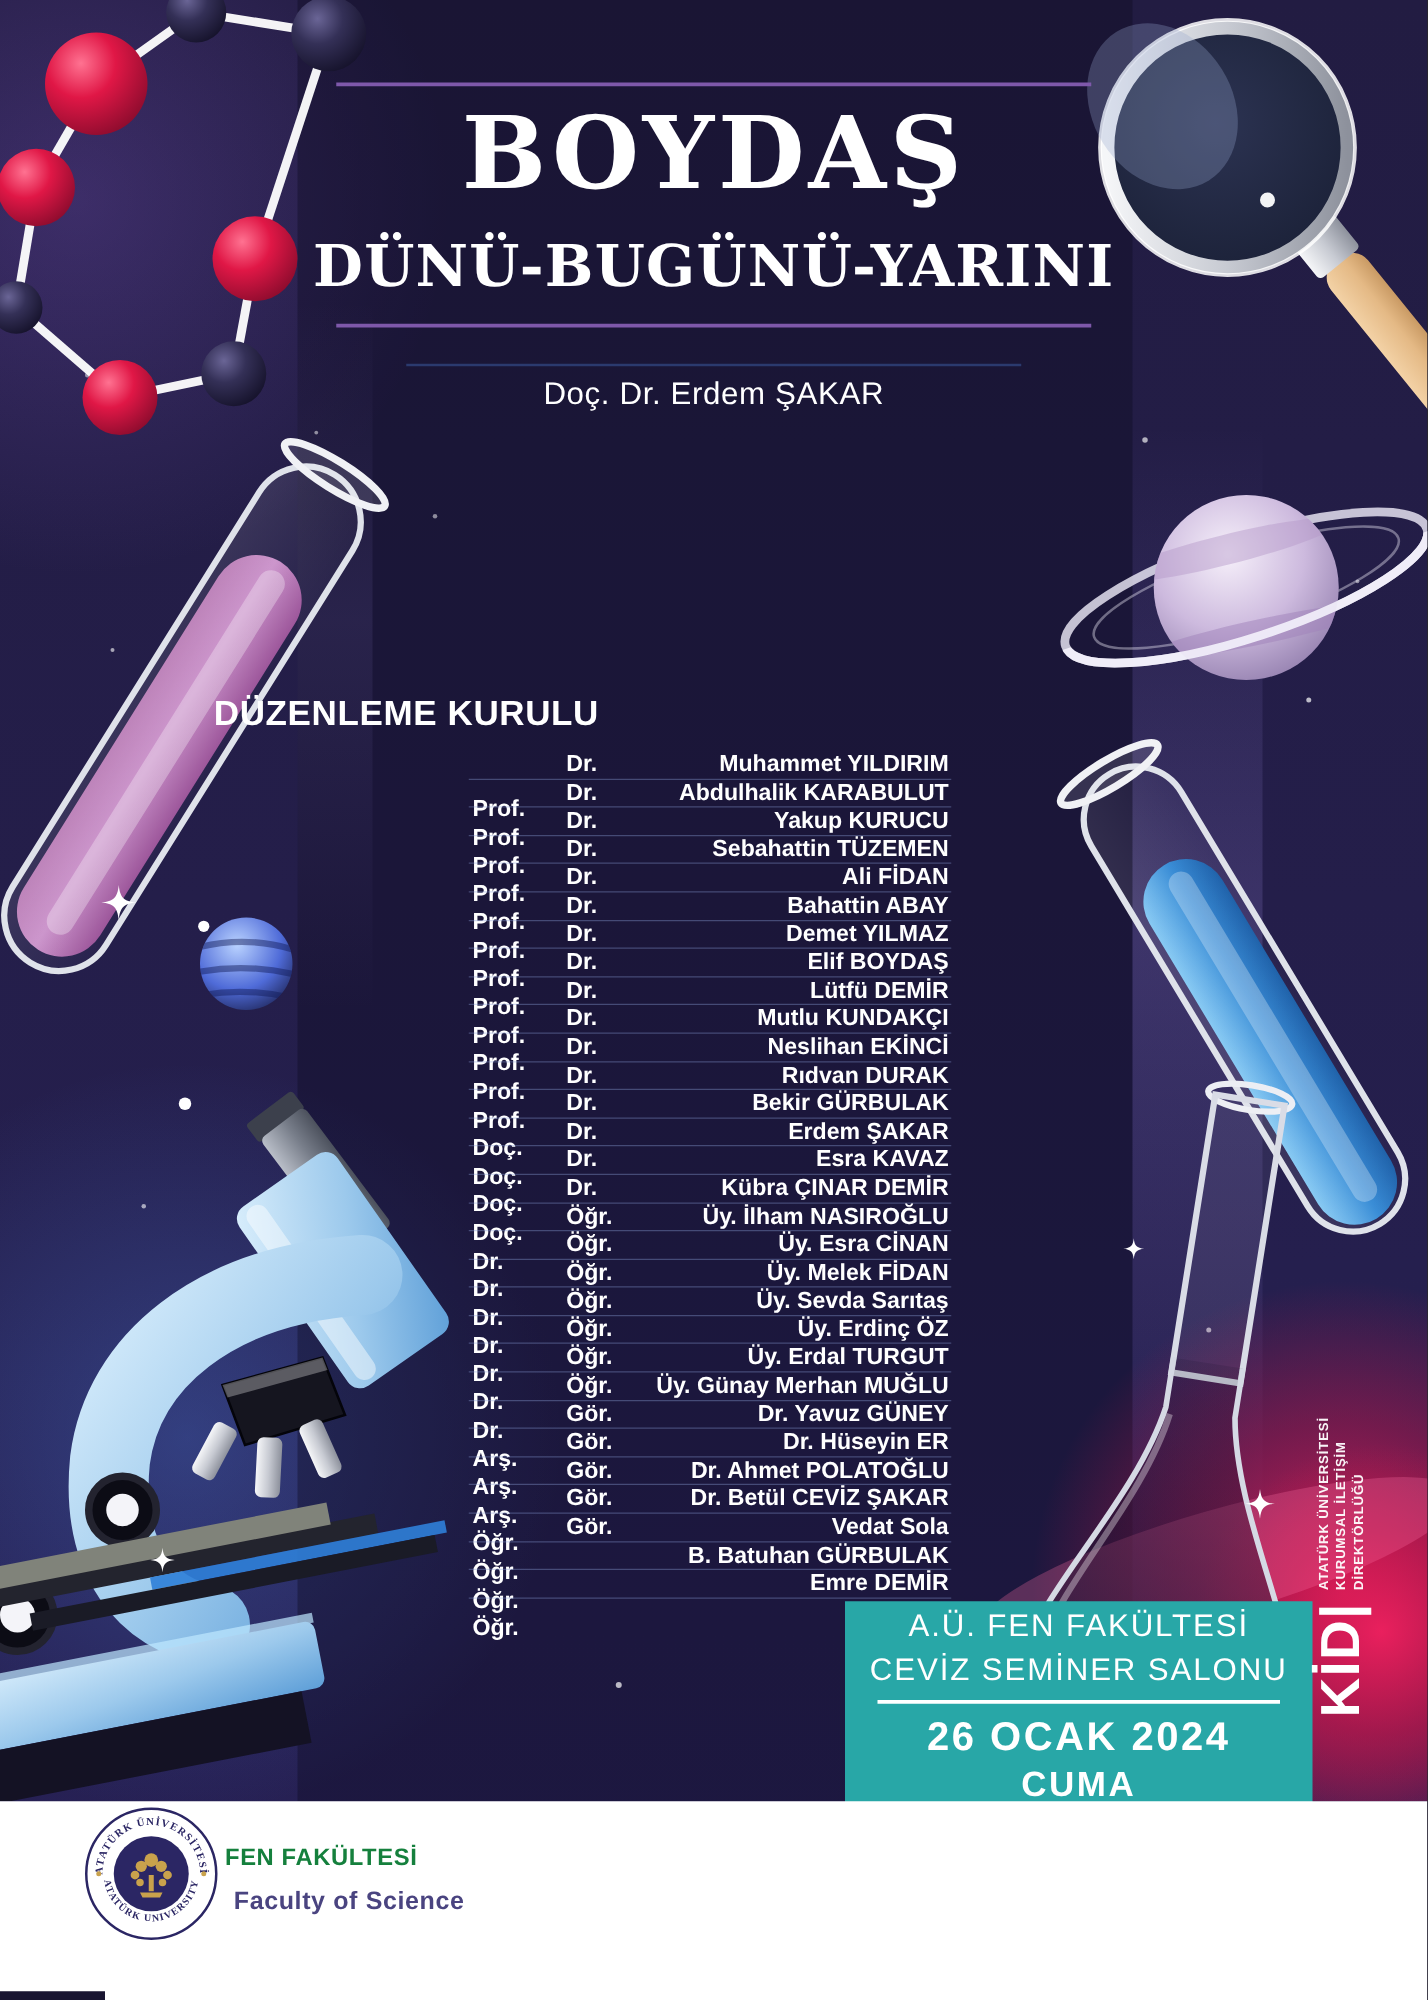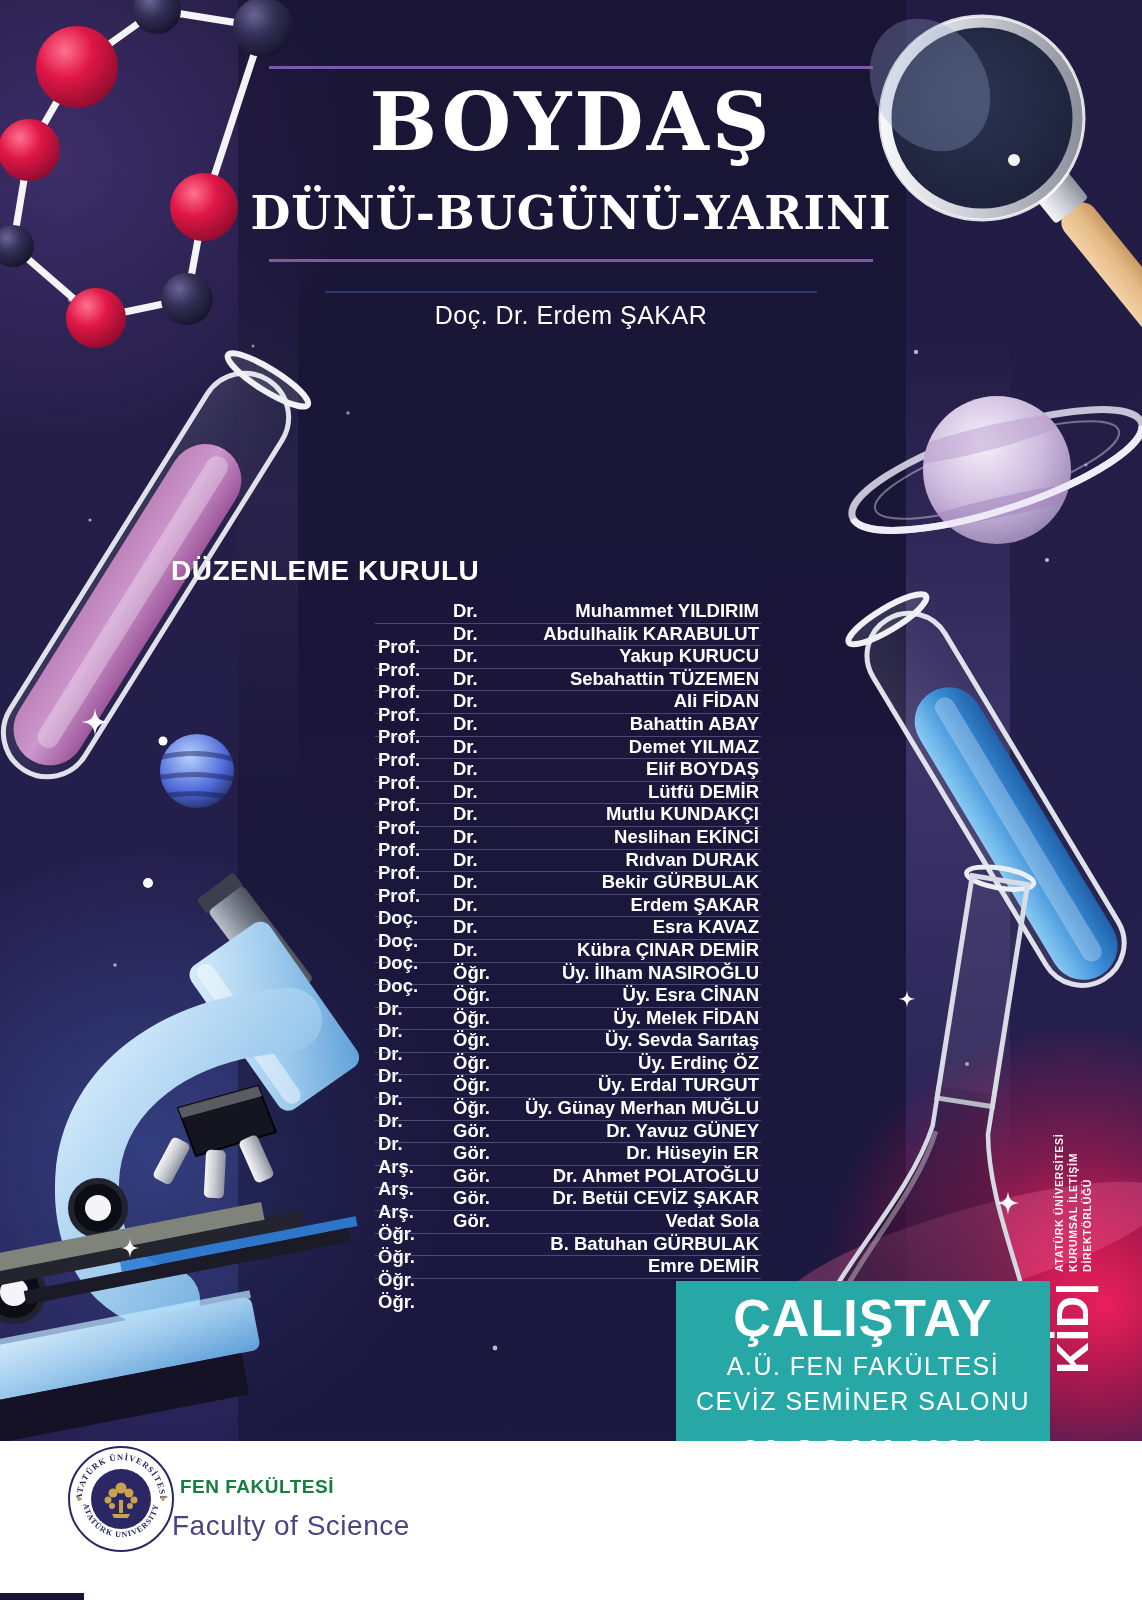--- a/index.html
+++ b/index.html
@@ -48,21 +48,21 @@
   .kid{position:absolute;left:1046px;top:1374px;width:254px;height:54px;z-index:3;
     transform:rotate(-90deg);transform-origin:top left;display:flex;align-items:center;}
   .kid-big{font-size:44px;font-weight:800;letter-spacing:1px;line-height:1;}
   .kid-lines{margin-left:10px;text-align:left;}
   .kid-line{font-size:10.5px;font-weight:700;letter-spacing:.7px;line-height:1.35;opacity:.95;}
 
   
   .footer{position:absolute;left:0;top:1441px;width:1142px;height:159px;background:#ffffff;z-index:3;}
   .footer-logo{position:absolute;left:66px;top:3px;}
   .fac-tr{position:absolute;left:180px;top:35px;font-size:19px;font-weight:700;color:#15803d;letter-spacing:.5px;}
-  .fac-en{position:absolute;left:172px;top:69px;font-size:28px;font-weight:400;color:#4a4480;letter-spacing:.5px;}
+  .fac-en{position:absolute;left:187px;top:69px;font-size:20px;font-weight:700;color:#4a4480;letter-spacing:.5px;}
   .corner-strip{position:absolute;left:0;top:1593px;width:84px;height:7px;background:#191531;z-index:4;}
 </style>
 </head>
 <body>
 
 <div class="poster">
 
   <svg class="deco" width="1142" height="1441" viewBox="0 0 1142 1441">
     <defs>
       <radialGradient id="sphRed" cx="35%" cy="30%" r="75%">
@@ -463,21 +463,20 @@
         <span class="c3">B. Batuhan GÜRBULAK</span>
       </div>
       <div class="c-row">
         <span class="c1">Öğr.</span>
         <span class="c2"></span>
         <span class="c3">Emre DEMİR</span>
       </div>
     </div>
 
   <div class="event-box">
-    <div class="ev-title">ÇALIŞTAY</div>
     <div class="ev-venue">A.Ü. FEN FAKÜLTESİ</div>
     <div class="ev-venue">CEVİZ SEMİNER SALONU</div>
     <div class="ev-divider"></div>
     <div class="ev-date">26 OCAK 2024</div>
     <div class="ev-day">CUMA</div>
     <div class="ev-time">15.00</div>
   </div>
 
   <div class="kid">
     <span class="kid-big">KİD|</span>

